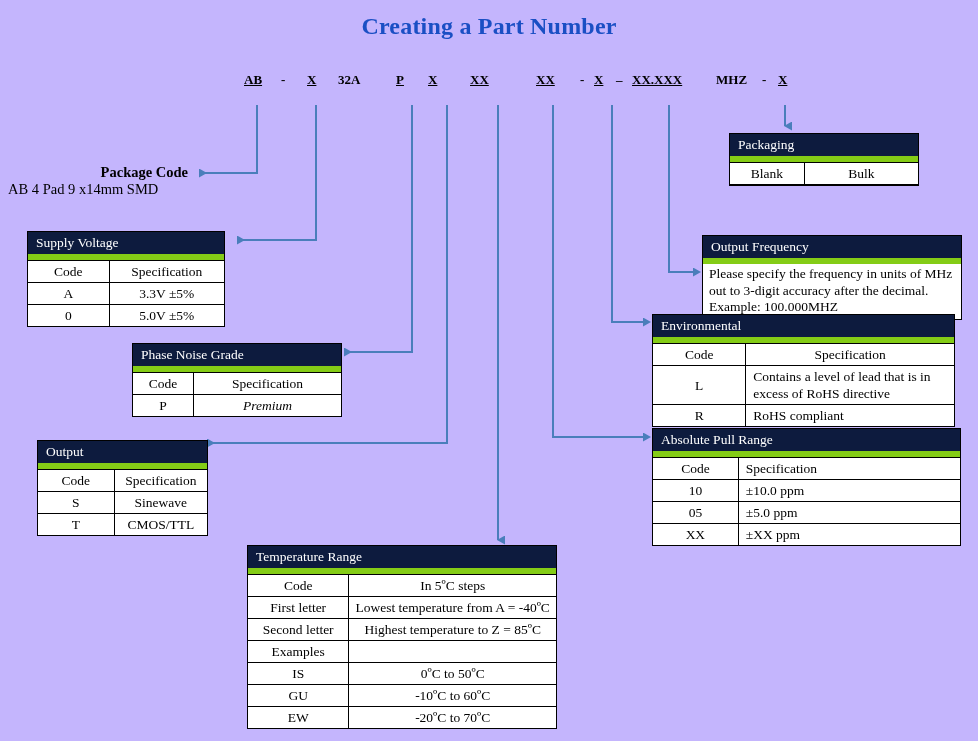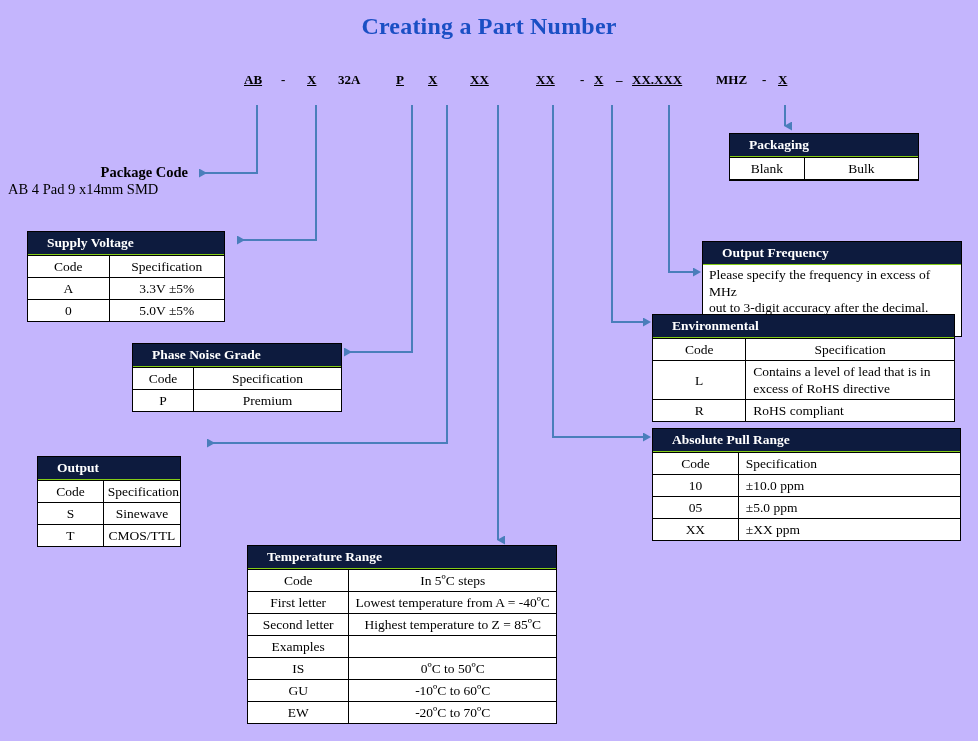--- a/index.html
+++ b/index.html
@@ -51,25 +51,25 @@
   
   .box {
     position: absolute;
     border: 1px solid #000000;
     background: #ffffff;
     box-sizing: border-box;
   }
   .bhead {
     background: #0d1b3e;
     color: #ffffff;
-    font-weight: bold;
+    font-weight: normal;
     font-size: 13.5px;
-    padding: 3px 0 3px 19px;
+    padding: 3px 0 3px 8px;
     box-sizing: border-box;
-    border-bottom: 1px solid #84cc16;
+    border-bottom: 6px solid #84cc16;
     line-height: 16px;
   }
   table.t {
     border-collapse: collapse;
     width: 100%;
     font-size: 13.5px;
     table-layout: fixed;
   }
   table.t td {
     border: 1px solid #000000;
@@ -185,24 +185,24 @@
           <td style="border-right:none;">3.3V ±5%</td>
         </tr>
         <tr>
           <td style="border-left:none;border-bottom:none;">0</td>
           <td style="border-right:none;border-bottom:none;">5.0V ±5%</td>
         </tr>
       </tbody>
     </table>
   </div>
 
-  <div class="box" style="left:702px; top:241px; width:260px;">
+  <div class="box" style="left:702px; top:235px; width:260px;">
     <div class="bhead">Output Frequency</div>
     <div class="freetext">
-      <div>Please specify the frequency in excess of MHz</div>
+      <div>Please specify the frequency in units of MHz</div>
       <div>out to 3-digit accuracy after the decimal.</div>
       <div>Example: 100.000MHZ</div>
     </div>
   </div>
 
   <div class="box" style="left:652px; top:314px; width:303px;">
     <div class="bhead">Environmental</div>
     <table class="t">
       <tbody>
         <tr>
@@ -224,27 +224,27 @@
   <div class="box" style="left:132px; top:343px; width:210px;">
     <div class="bhead">Phase Noise Grade</div>
     <table class="t">
       <tbody>
         <tr>
           <td style="width:25%;border-left:none;">Code</td>
           <td style="border-right:none;">Specification</td>
         </tr>
         <tr>
           <td style="border-left:none;border-bottom:none;">P</td>
-          <td style="border-right:none;border-bottom:none;">Premium</td>
-        </tr>
-      </tbody>
-    </table>
-  </div>
-
-  <div class="box" style="left:37px; top:456px; width:144px;">
+          <td style="border-right:none;border-bottom:none;font-style:italic;">Premium</td>
+        </tr>
+      </tbody>
+    </table>
+  </div>
+
+  <div class="box" style="left:37px; top:440px; width:171px;">
     <div class="bhead">Output</div>
     <table class="t">
       <tbody>
         <tr>
           <td style="width:40%;border-left:none;">Code</td>
           <td style="border-right:none;">Specification</td>
         </tr>
         <tr>
           <td style="border-left:none;">S</td>
           <td style="border-right:none;">Sinewave</td>

